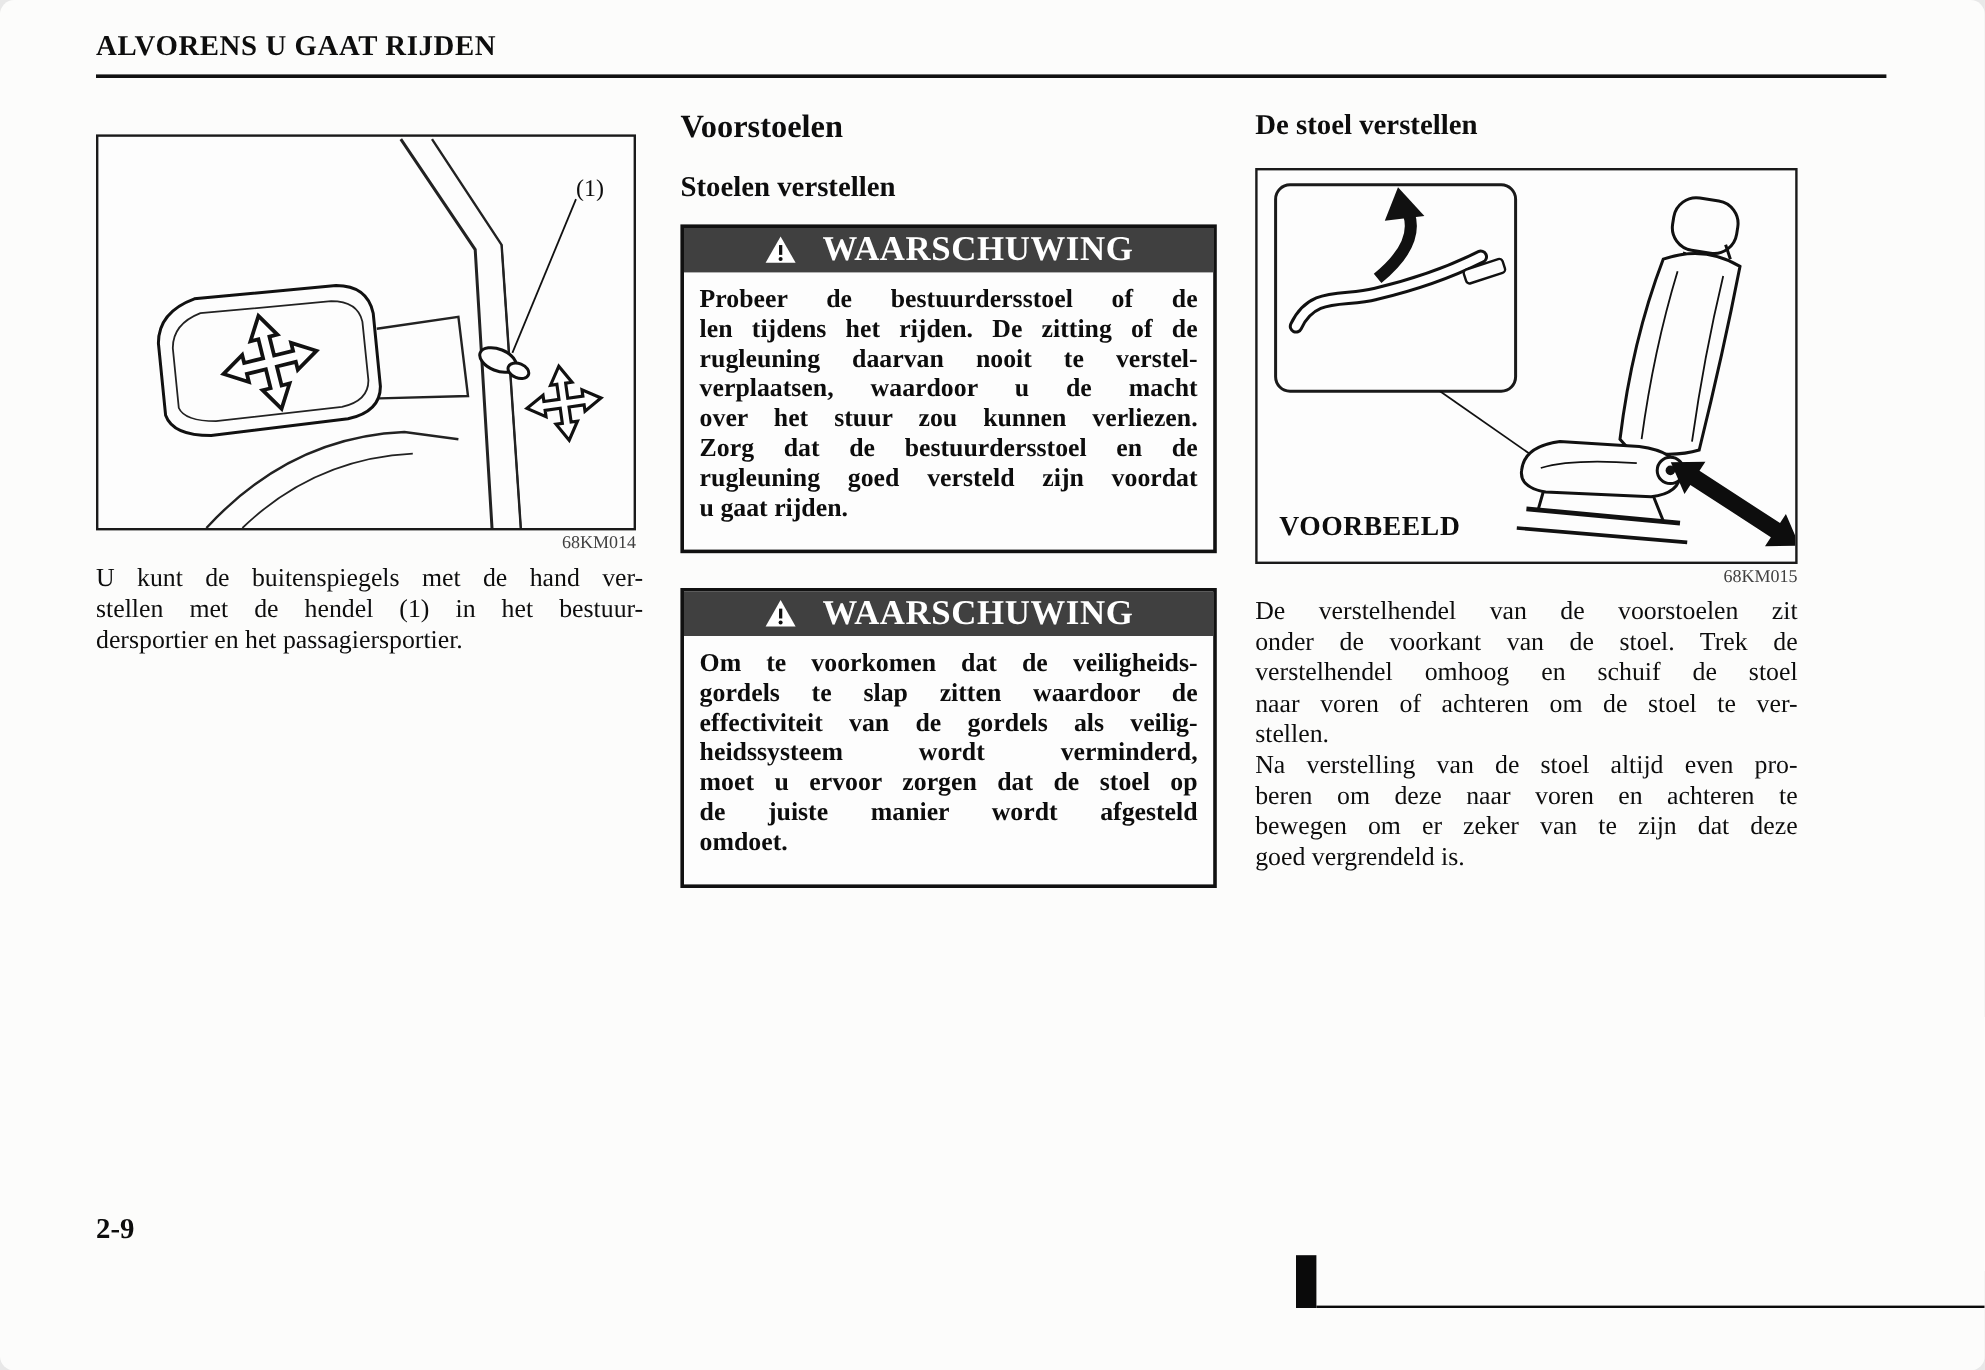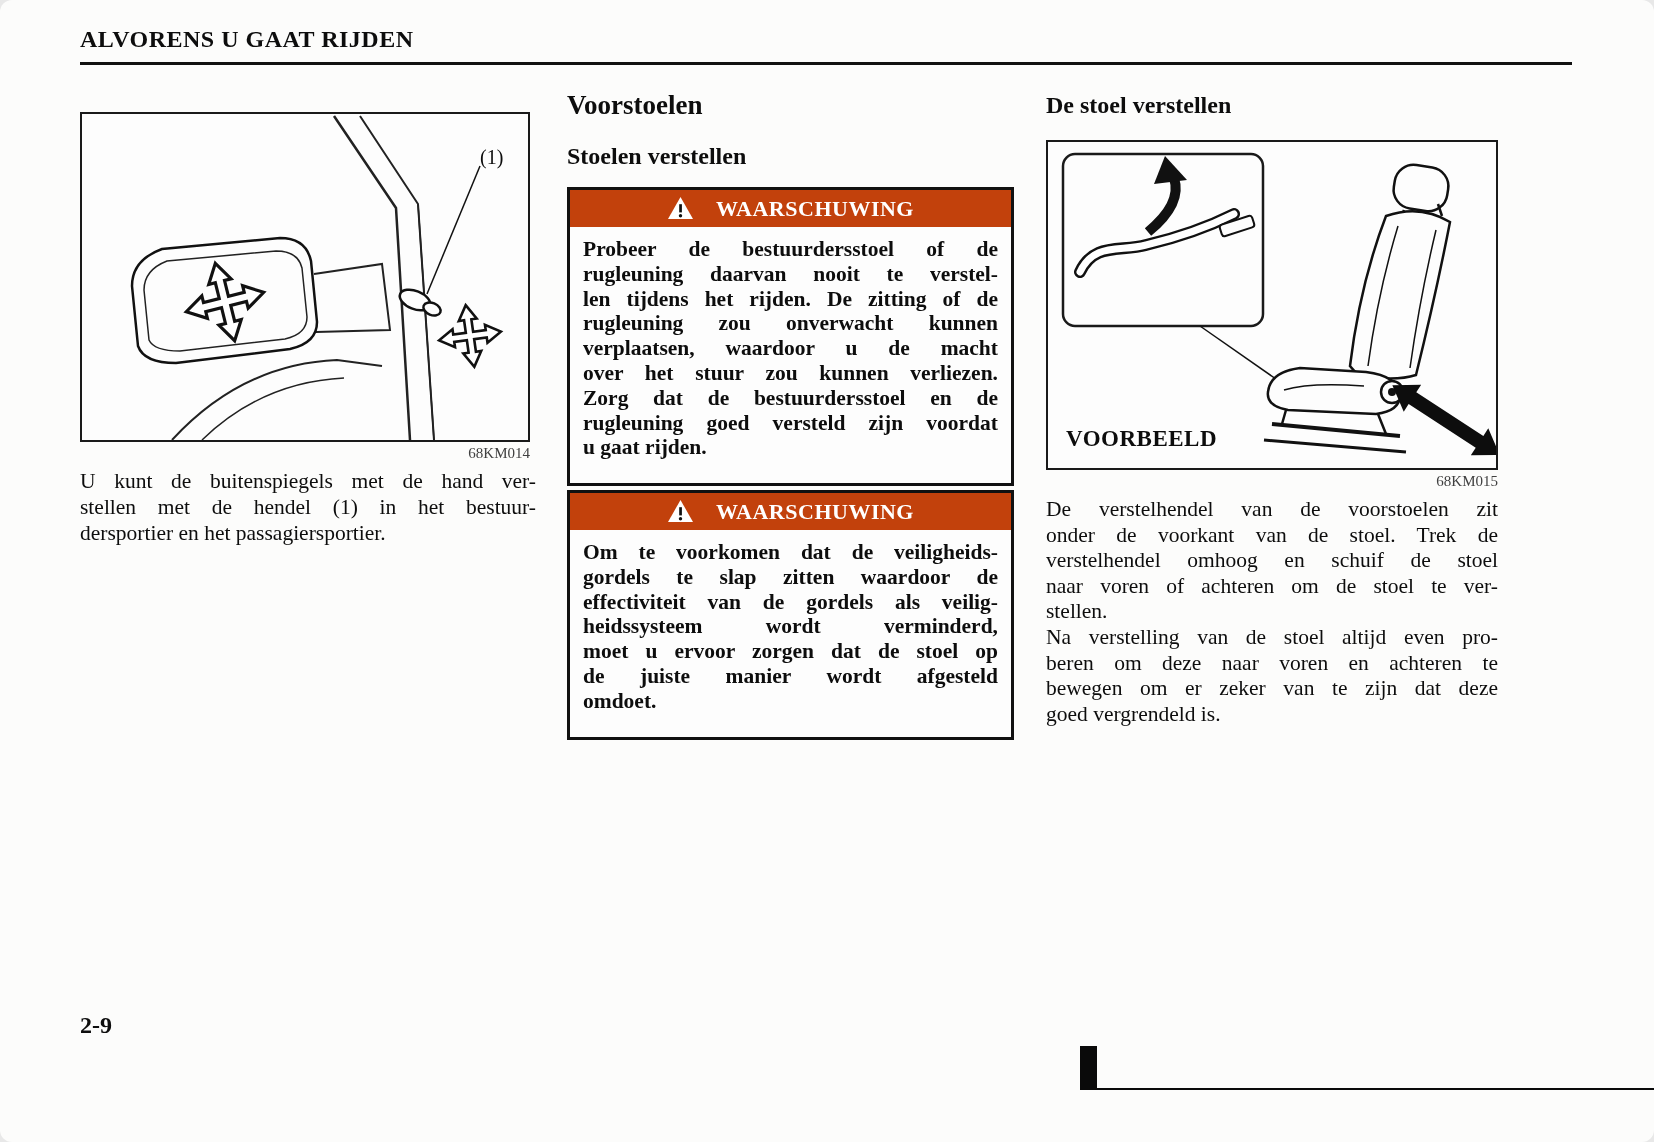--- a/index.html
+++ b/index.html
@@ -33,23 +33,23 @@
   .jl { text-align: justify; text-align-last: justify; }
   .ll { text-align: left; }
 
   .mid-title    { left: 567px; top: 90px;  font-size: 27px; font-weight: bold; }
   .mid-subtitle { left: 567px; top: 143px; font-size: 24px; font-weight: bold; }
 
   .warning-box { left: 567px; width: 447px; border: 3px solid #111; background:#fdfdfd; }
   .warn-1 { top: 187px; }
   .warn-2 { top: 490px; }
   .warning-header {
-    background: #c2410c; color: #fff; height: 37px;
+    background: #404040; color: #fff; height: 37px;
     display: flex; align-items: center; justify-content: center; gap: 22px;
-    font-size: 22px; font-weight: bold; letter-spacing: .5px;
+    font-size: 29px; font-weight: bold; letter-spacing: .5px;
   }
   .warning-body { padding: 10px 13px 23px 13px; font-size: 21.5px; font-weight: bold; line-height: 24.8px; }
 
   .right-title { left: 1046px; top: 92px; font-size: 24px; font-weight: bold; }
   .right-body  { left: 1046px; top: 497px; width: 452px; font-size: 21.5px; line-height: 25.6px; }
 
   .voorbeeld-label { left: 18px; top: 284px; font-size: 23px; font-weight: bold; letter-spacing:.5px; }
   .callout-1 { left: 398px; top: 32px; font-size: 20px; }
 
   .page-number { left: 80px; top: 1012px; font-size: 24px; font-weight: bold; }
@@ -110,23 +110,22 @@
     <div class="warning-header">
       <svg width="27" height="25" viewBox="0 0 27 25">
         <path d="M13.5 1 L26 23 L1 23 Z" fill="#fff"></path>
         <rect x="12.2" y="8.2" width="2.7" height="8.2" fill="#111"></rect>
         <circle cx="13.5" cy="19.8" r="1.7" fill="#111"></circle>
       </svg>
       <span>WAARSCHUWING</span>
     </div>
     <div class="warning-body">
       <div class="jl">Probeer de bestuurdersstoel of de</div>
+      <div class="jl">len tijdens het rijden. De zitting of de</div>
       <div class="jl">rugleuning daarvan nooit te verstel-</div>
-      <div class="jl">len tijdens het rijden. De zitting of de</div>
-      <div class="jl">rugleuning zou onverwacht kunnen</div>
       <div class="jl">verplaatsen, waardoor u de macht</div>
       <div class="jl">over het stuur zou kunnen verliezen.</div>
       <div class="jl">Zorg dat de bestuurdersstoel en de</div>
       <div class="jl">rugleuning goed versteld zijn voordat</div>
       <div class="ll">u gaat rijden.</div>
     </div>
   </div>
 
   <div class="abs warning-box warn-2">
     <div class="warning-header">

